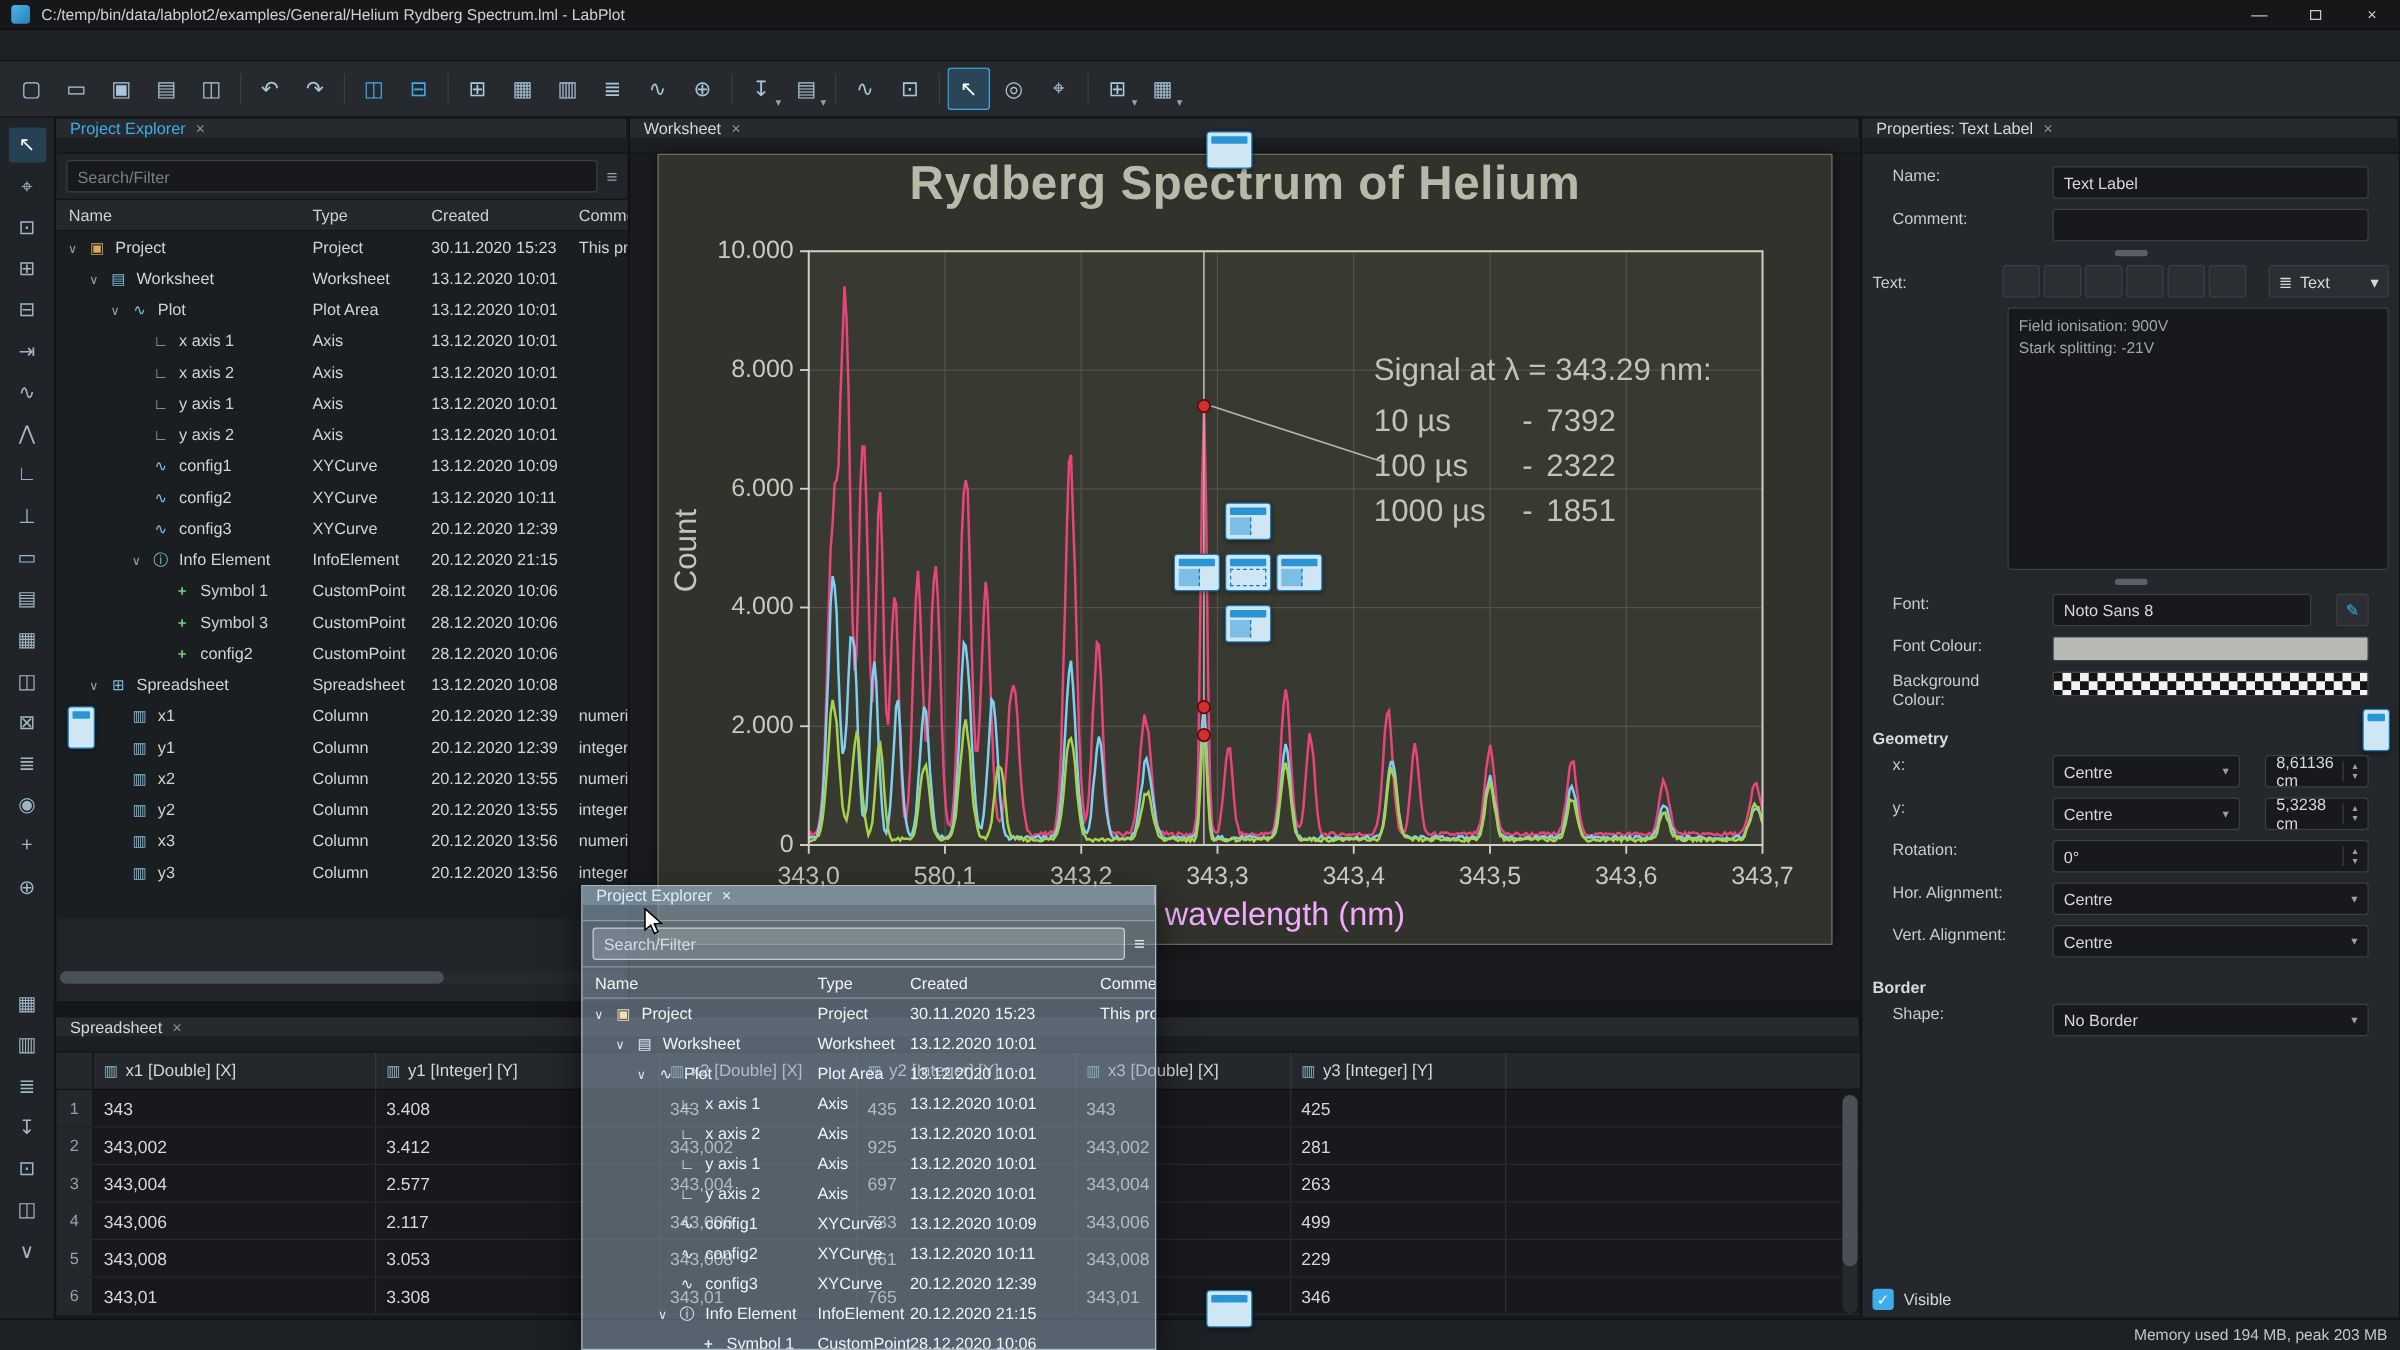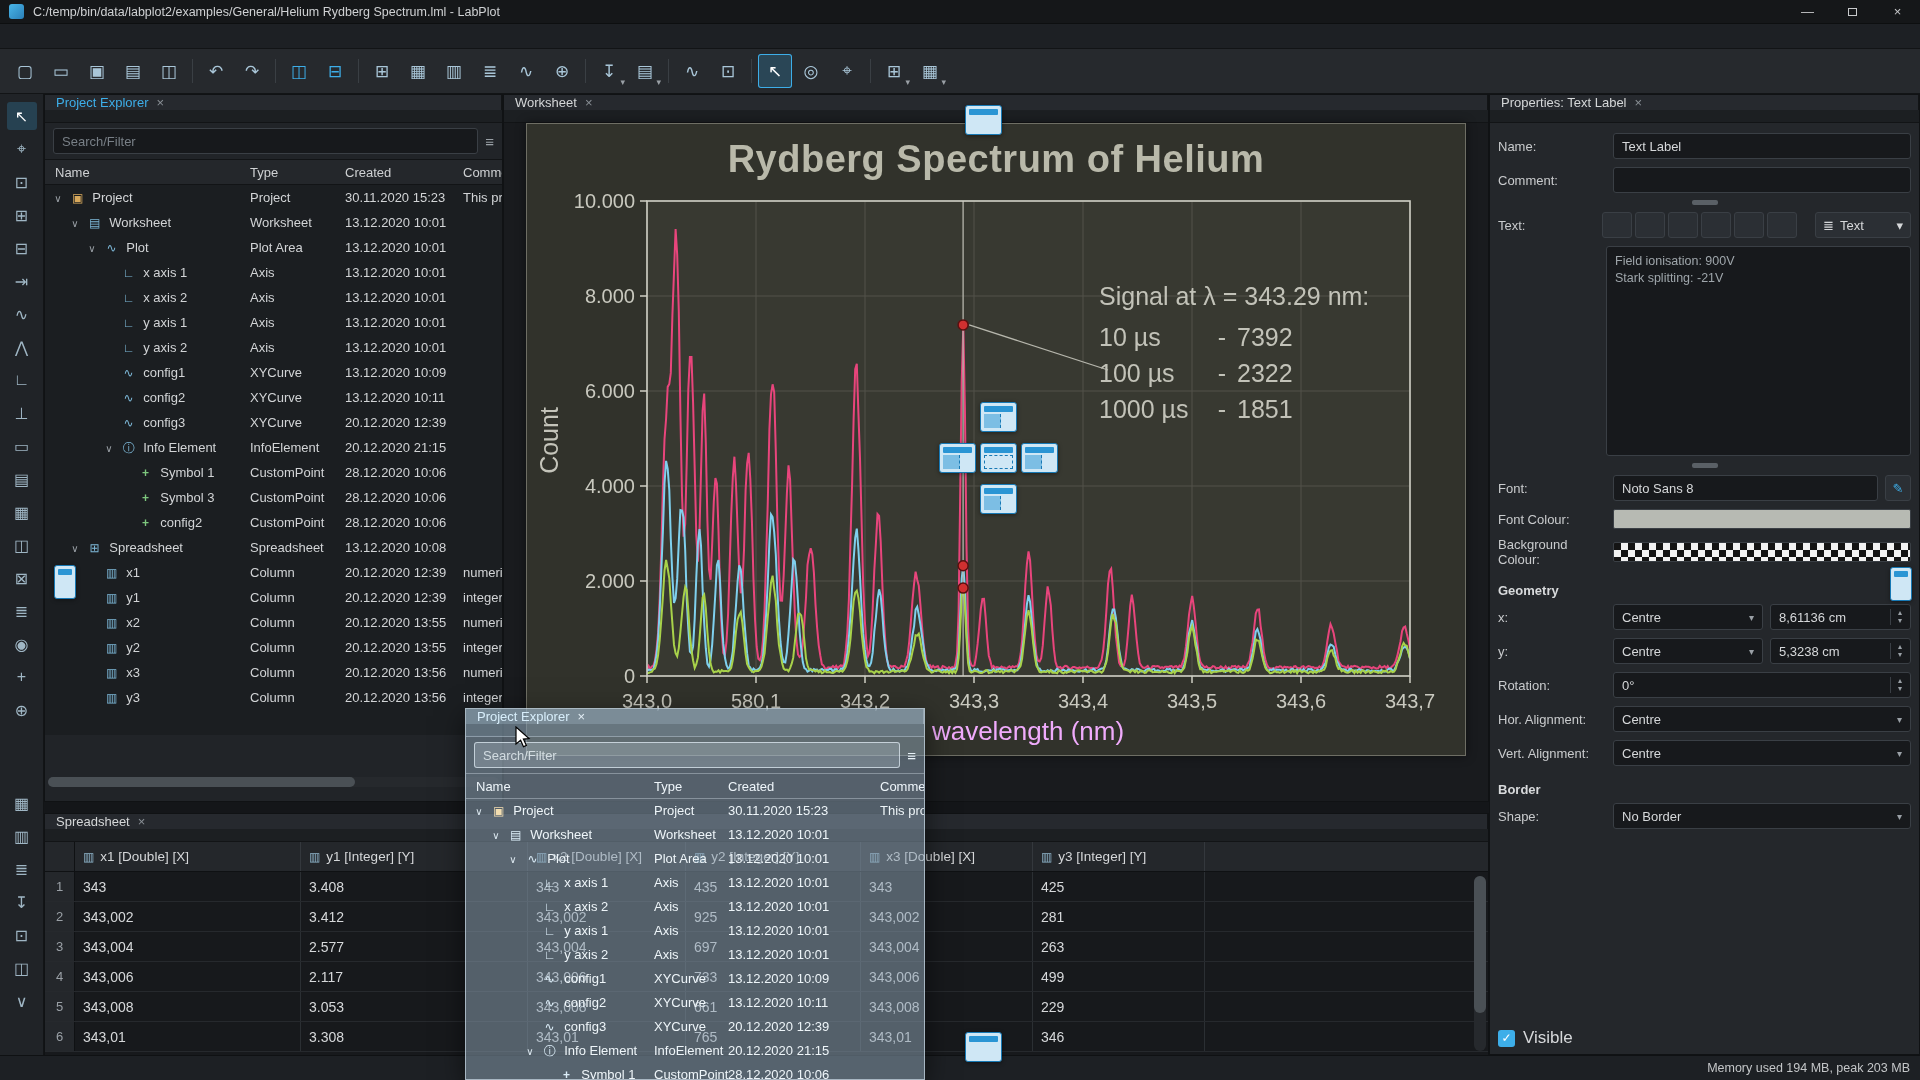--- a/index.html
+++ b/index.html
@@ -70,21 +70,21 @@
   .ttype{position:absolute;left:205px;}
   .tcreated{position:absolute;left:300px;}
   .tcomment{position:absolute;left:418px;}
   .hscroll{position:absolute;left:3px;right:3px;bottom:14px;height:10px;background:#26292d;border-radius:5px;}
   .hthumb{width:68%;height:10px;background:#4a5055;border-radius:5px;}
 
   
   #worksheet-dock{left:503px;top:94px;width:986px;height:708px;background:#191b1e;}
   #plot-canvas{position:absolute;left:22px;top:28px;width:940px;height:633px;background:#31322b;border:1px solid #6e6e64;box-shadow:0 0 10px rgba(0,0,0,.45);}
   #plot-svg{position:absolute;left:0;top:0;}
-  .plot-title{position:absolute;left:0;top:14px;width:100%;text-align:center;font-size:38px;font-weight:bold;color:#b9b9aa;letter-spacing:.5px;}
+  .plot-title{position:absolute;left:0;top:2px;width:100%;text-align:center;font-size:38px;font-weight:bold;color:#b9b9aa;letter-spacing:.5px;}
   .ylab{position:absolute;left:-88px;top:302px;width:220px;text-align:center;transform:rotate(-90deg);font-size:25px;color:#c4c4ba;}
   .xlab{position:absolute;left:501px;top:592px;transform:translateX(-50%);font-size:26px;color:#f0abfc;}
   .xtick{position:absolute;top:566px;transform:translateX(-50%);font-size:20px;color:#c9c9bf;}
   .ytick{position:absolute;left:0;width:108px;text-align:right;transform:translateY(-50%);font-size:20px;color:#c9c9bf;}
   #plot-annotation{position:absolute;left:572px;top:158px;width:320px;color:#c2c2b8;}
   .ann-title{font-size:25px;margin-bottom:8px;}
   .ann-row{display:flex;font-size:25px;line-height:36px;}
   .ann-label{width:108px;}
   .ann-dash{width:30px;text-align:center;}
   .ann-value{}
@@ -98,21 +98,21 @@
   .shead-icon{color:#8fb6cc;font-size:12px;}
   .srow{display:flex;height:30px;border-bottom:1px solid #26292d;}
   .srownum{width:30px;flex:none;background:#24272b;color:#9aa0a6;text-align:center;line-height:30px;font-size:13px;border-right:1px solid #0f1113;}
   .scell{flex:none;padding:0 8px;line-height:30px;font-size:14px;color:#d6d8da;border-right:1px solid #2b2f33;overflow:hidden;white-space:nowrap;}
   .vscroll{position:absolute;right:2px;top:34px;bottom:4px;width:12px;background:#26292d;border-radius:6px;}
   .vthumb{width:12px;height:78%;background:#4a5055;border-radius:6px;}
 
   
   #properties-dock{left:1489px;top:94px;width:431px;height:961px;background:#24272b;}
   .prop-body{position:relative;height:931px;display:flex;flex-direction:column;padding-top:6px;}
-  .prow{display:flex;align-items:center;gap:7px;margin:4px 8px;}
+  .prow{display:flex;gap:20px;margin:4px 24px;}
   .prop-label{width:108px;flex:none;font-size:13px;color:#c9cbcd;}
   .pin{height:26px;background:#17191c;border:1px solid #3a3f45;border-radius:3px;color:#d6d8da;font-size:13px;padding:0 8px;display:flex;align-items:center;flex:1;min-width:0;}
   input.pin{outline:none;}
   .combo{position:relative;}
   .combo .caret{margin-left:auto;color:#9aa0a6;font-size:10px;}
   .combo.w150{flex:none;width:150px;}
   .spin .spin-arrows{margin-left:auto;display:flex;flex-direction:column;color:#9aa0a6;font-size:8px;line-height:8px;padding-left:7px;border-left:1px solid #3a3f45;}
   .split-h{width:26px;height:5px;background:#5a6066;border-radius:2px;margin:3px auto;flex:none;}
   .fmt-row{display:flex;align-items:center;gap:3px;margin:4px 8px;}
   .fmt-btn{width:30px;height:26px;background:#2b2f34;border:1px solid #3a3f45;border-radius:3px;color:#d6d8da;display:flex;align-items:center;justify-content:center;font-size:13.5px;flex:none;}
@@ -121,21 +121,21 @@
   .fmt-spacer{flex:1;}
   .text-mode-combo{width:96px;flex:none;height:26px;background:#2b2f34;border:1px solid #3a3f45;border-radius:3px;display:flex;align-items:center;gap:6px;padding:0 7px;color:#d6d8da;font-size:13px;}
   .text-area{margin:4px 8px 4px 116px;height:210px;background:#17191c;border:1px solid #3a3f45;border-radius:3px;padding:6px 8px;font-size:12.5px;color:#9fa6ab;line-height:17px;}
   .swatch{height:20px;border:1px solid #3a3f45;border-radius:2px;flex:1;}
   .swatch.solid{background:#b7bab3;}
   .swatch.checker{background-image:repeating-conic-gradient(#f2f2f2 0 90deg,#141414 0 180deg);background-size:14px 14px;}
   .prop-sec{font-weight:bold;font-size:13px;color:#d8dadc;margin:12px 8px 2px 8px;}
   .mini-btn{width:26px;height:26px;flex:none;background:#2b2f34;border:1px solid #3a3f45;border-radius:3px;display:flex;align-items:center;justify-content:center;color:var(--accent);font-size:13px;}
   .visible-row{position:absolute;left:8px;bottom:6px;display:flex;align-items:center;gap:8px;}
   .chk{width:17px;height:17px;border-radius:3px;background:var(--accent);display:flex;align-items:center;justify-content:center;color:#fff;font-size:12px;}
-  .chk-label{font-size:17px;color:#d6d8da;}
+  .chk-label{font-size:13px;color:#d6d8da;}
 
   
   #statusbar{position:absolute;left:0;top:1055px;width:1920px;height:25px;background:#1d2024;border-top:1px solid #0f1113;display:flex;align-items:center;justify-content:flex-end;padding-right:10px;font-size:12.5px;color:#c4c6c8;}
 
   
   .float{position:absolute;left:465px;top:708px;width:460px;height:372px;background:rgba(140,162,178,.52);border:1px solid rgba(210,228,240,.65);box-shadow:0 8px 26px rgba(0,0,0,.55);z-index:50;overflow:hidden;}
   .float .dock-header{background:rgba(120,142,158,.30);border-bottom:1px solid rgba(220,235,245,.35);}
   .float .tab{background:rgba(160,182,198,.35);border-right:1px solid rgba(220,235,245,.3);}
   .float .tab .tab-label{color:#d8eefb;}
   .float .tab-close,.float .dock-ctl{color:#e4eff6;}

